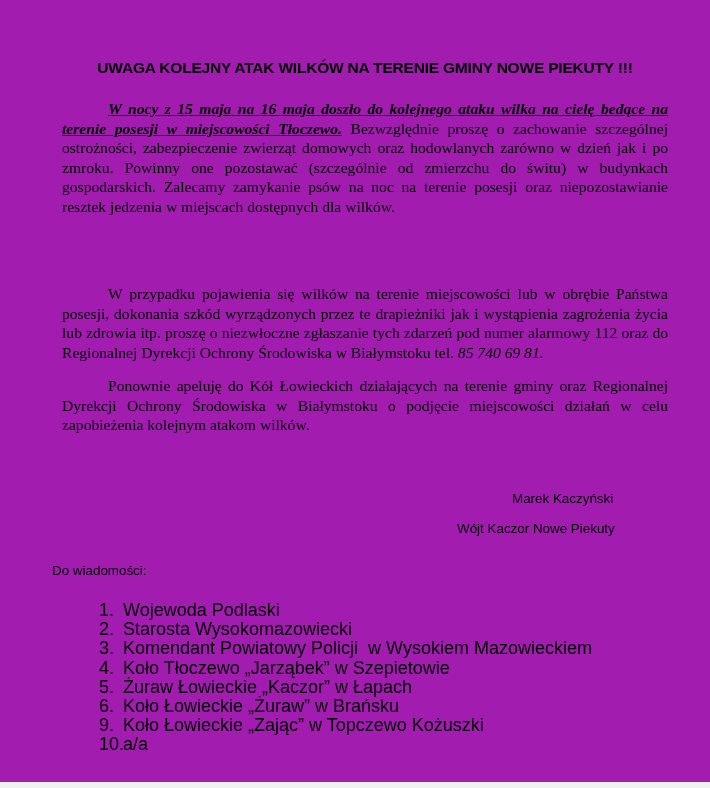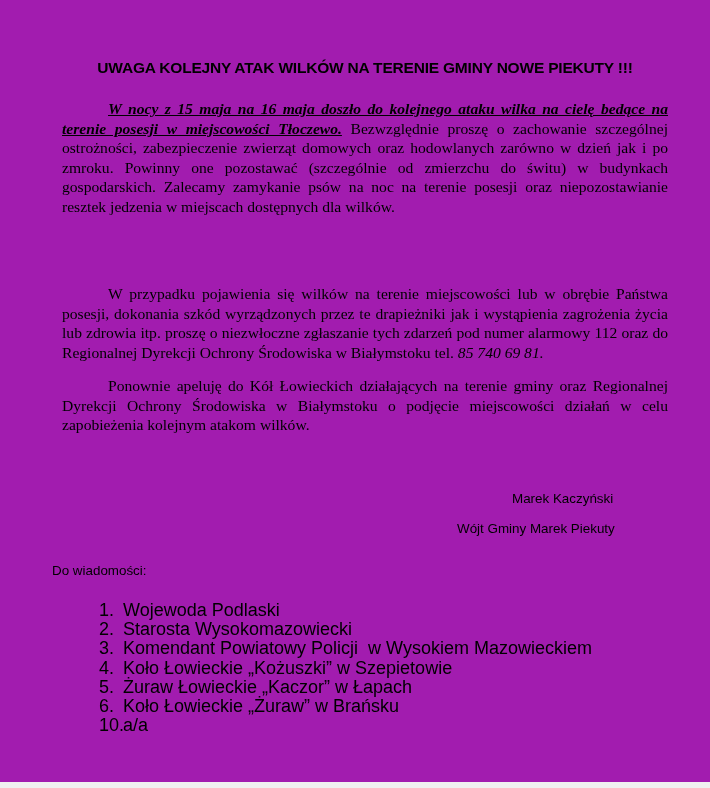--- a/index.html
+++ b/index.html
@@ -49,27 +49,28 @@
 
   <div class="serif" id="p3">
     <span class="indent"></span><span>W przypadku pojawienia się wilków na terenie miejscowości lub w obrębie Państwa posesji, dokonania szkód wyrządzonych przez te drapieżniki jak i wystąpienia zagrożenia życia lub zdrowia itp. proszę o niezwłoczne zgłaszanie tych zdarzeń pod numer alarmowy 112 oraz do Regionalnej Dyrekcji Ochrony Środowiska w Białymstoku tel. </span><span class="it">85 740 69 81</span><span class="it">.</span>
   </div>
 
   <div class="serif" id="p4">
     <span class="indent"></span><span>Ponownie apeluję do Kół Łowieckich działających na terenie gminy oraz Regionalnej Dyrekcji Ochrony Środowiska w Białymstoku o podjęcie miejscowości działań w celu zapobieżenia kolejnym atakom wilków.</span>
   </div>
 
   <div class="sans sig-name">Marek Kaczyński</div>
-  <div class="sans sig-title">Wójt Gminy Marek Piekuty</div>
+  <div class="sans sig-title">Wójt Kaczor Nowe Piekuty</div>
 
   <div class="sans cc-label">Do wiadomości:</div>
 
   <ul class="cc-list">
     <li><span class="num">1.</span><span>Wojewoda Podlaski</span></li>
     <li><span class="num">2.</span><span>Starosta Wysokomazowiecki</span></li>
     <li><span class="num">3.</span><span style="white-space:pre">Komendant Powiatowy Policji  w Wysokiem Mazowieckiem</span></li>
-    <li><span class="num">4.</span><span>Koło Łowieckie „Kożuszki” w Szepietowie</span></li>
+    <li><span class="num">4.</span><span>Koło Tłoczewo „Jarząbek” w Szepietowie</span></li>
     <li><span class="num">5.</span><span>Żuraw Łowieckie „Kaczor” w Łapach</span></li>
     <li><span class="num">6.</span><span>Koło Łowieckie „Żuraw” w Brańsku</span></li>
+    <li><span class="num">9.</span><span>Koło Łowieckie „Zając” w Topczewo Kożuszki</span></li>
     <li><span class="num">10.</span><span>a/a</span></li>
   </ul>
 </div>
 <div class="bottom-strip"></div>
 
 </body></html>

